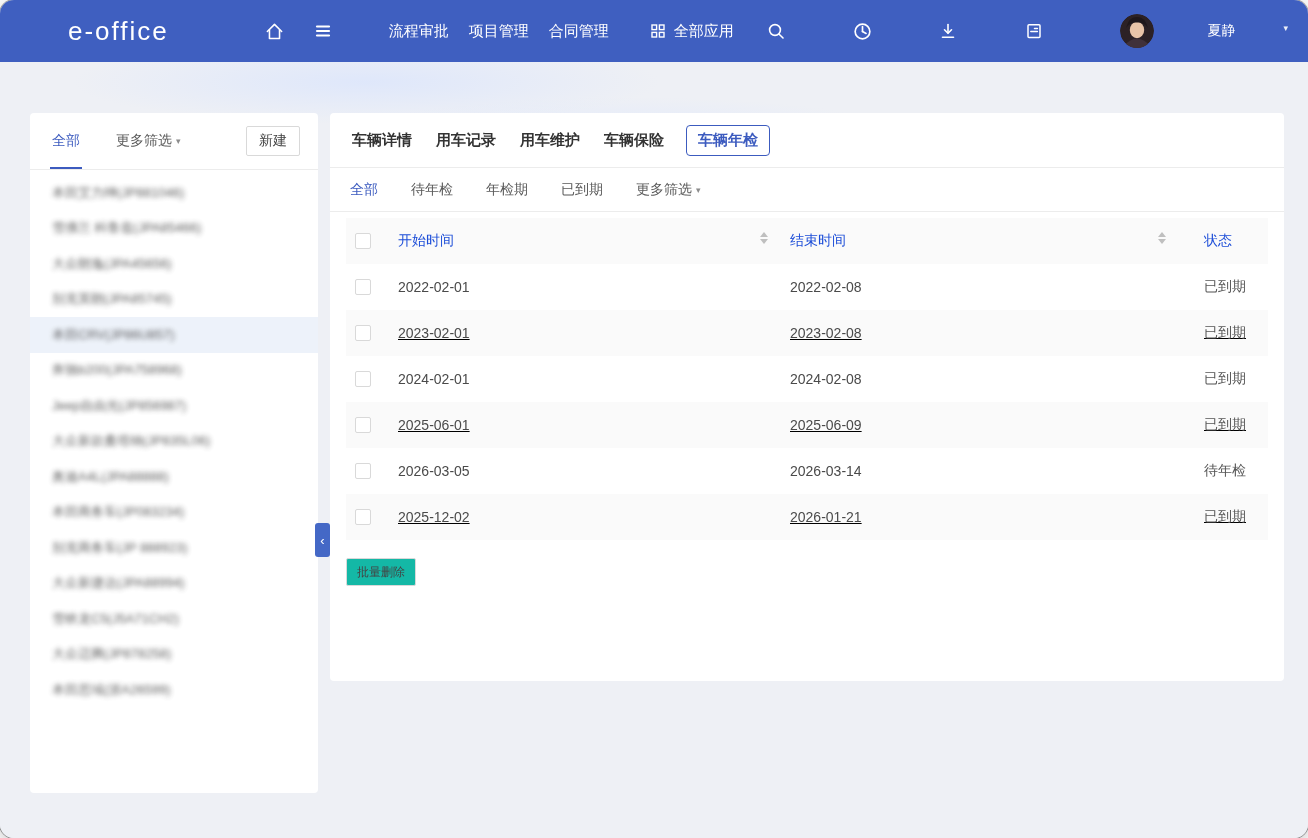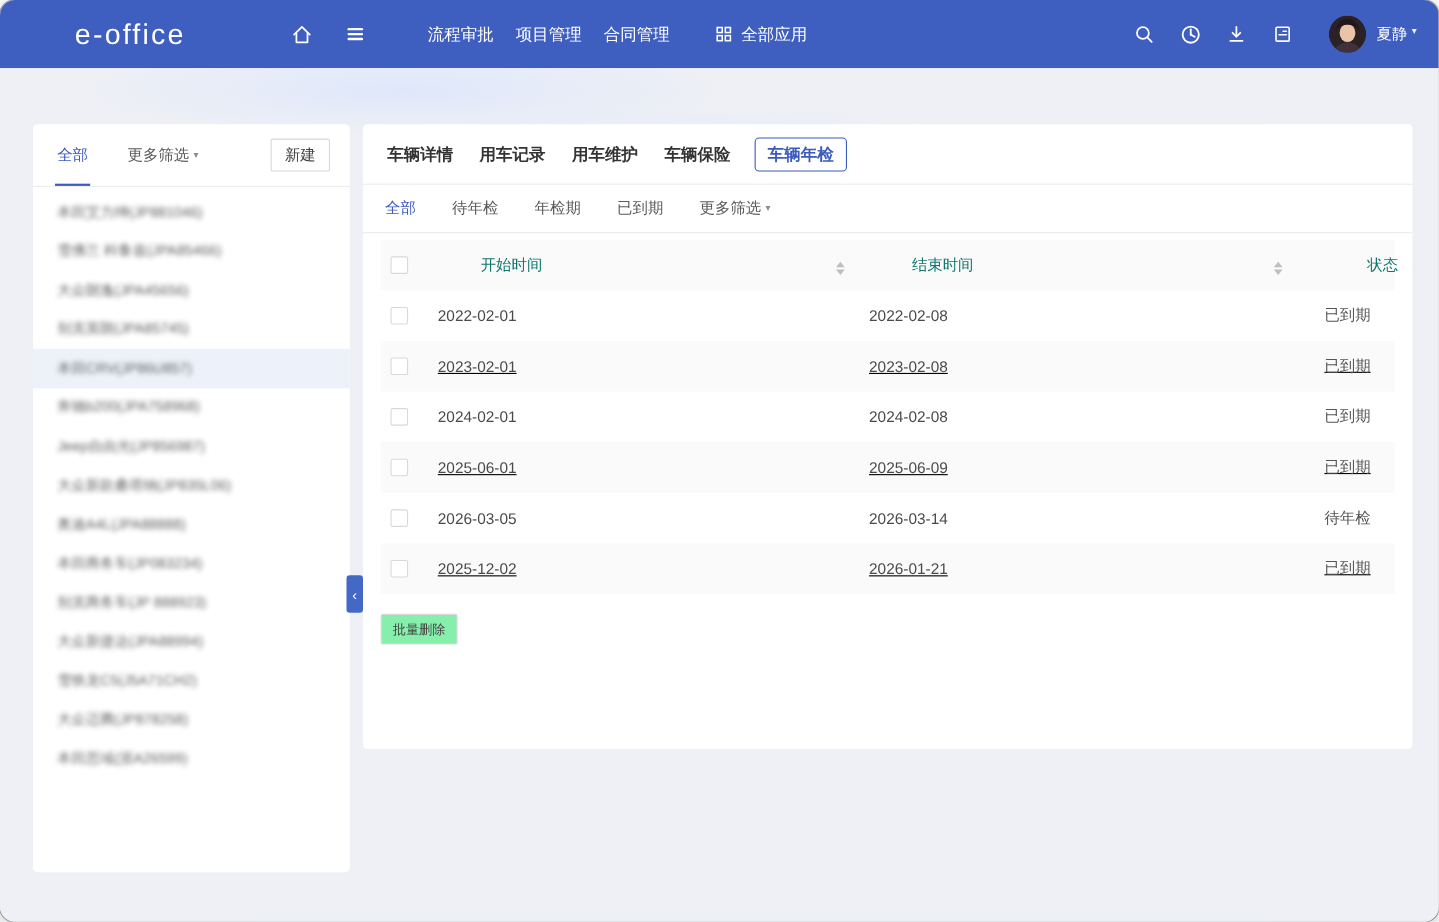--- a/index.html
+++ b/index.html
@@ -19,21 +19,21 @@
   }
   .logo { font-size:26px; font-weight:400; letter-spacing:2px; color:#ffffff; }
   .tb-icon { display:inline-flex; align-items:center; justify-content:center; width:28px; height:28px; cursor:pointer; }
   .tb-icon svg { display:block; }
   .icon-home { margin-left:92px; }
   .icon-menu { margin-left:20px; }
   .topnav { display:flex; align-items:center; margin-left:50px; }
   .nav-item { font-size:15px; color:#fff; margin-right:16px; padding:4px 2px; cursor:pointer; white-space:nowrap; }
   .allapps { display:flex; align-items:center; margin-left:22px; cursor:pointer; }
   .allapps .aa-label { font-size:15px; margin-left:7px; }
-  .tb-right { margin-left:auto; display:flex; align-items:center; }
+  .tb-right { margin-left:auto; display:flex; align-items:center;gap:44px; }
   .tb-right .tb-icon { margin-left:14px; }
   .avatar { width:34px; height:34px; border-radius:50%; overflow:hidden; margin-left:28px; flex:0 0 auto; cursor:pointer; }
   .uname { font-size:14px; margin-left:9px; cursor:pointer; }
   .u-caret { font-size:9px; margin-left:4px; opacity:.9; transform:translateY(-3px); display:inline-block; }
 
   
   .content {
     position:relative; height:776px; padding:51px 24px 0 30px; display:flex;
     background:
       radial-gradient(ellipse 420px 60px at 28% 20px, rgba(219,229,252,.8), rgba(219,229,252,0) 70%),
@@ -75,32 +75,32 @@
   .filter-item { font-size:14px; color:#595959; margin-right:33px; cursor:pointer; display:flex; align-items:center; white-space:nowrap; }
   .filter-item.active { color:var(--accent,#3c5bbf); }
   .filter-item .caret { font-size:9px; color:#8c8c8c; margin-left:4px; }
 
   .table { margin:6px 16px 0 16px; }
   .thead, .trow { display:grid; grid-template-columns:44px 392px 398px 1fr; align-items:center; height:46px; }
   .thead { background:var(--header-bg,#fafafa); }
   .trow.alt { background:var(--stripe-bg,#fafafa);text-decoration:underline; }
   .cb-cell { display:flex; align-items:center; padding-left:9px; }
   .checkbox { width:16px; height:16px; border:1px solid #d9d9d9; border-radius:2px; background:#fff; cursor:pointer; }
-  .th { display:flex; align-items:flex-end; font-size:14px; color:#0f766e; padding-left:8px; padding-right:14px;margin-left:39px; }
+  .th { display:flex; align-items:flex-start; font-size:14px; color:#1d4ed8; padding-left:8px; padding-right:14px; }
   .th .th-label { flex:0 0 auto; }
   .sorter { margin-left:auto; display:flex; flex-direction:column; align-items:center; cursor:pointer; }
   .sorter .s-up { width:0; height:0; border-left:4px solid transparent; border-right:4px solid transparent; border-bottom:5px solid #bfbfbf; }
   .sorter .s-down { width:0; height:0; border-left:4px solid transparent; border-right:4px solid transparent; border-top:5px solid #bfbfbf; margin-top:2px; }
   .th.col-status, .td.col-status { padding-left:24px; }
   .td { font-size:14px; color:#4a4a4a; padding-left:8px; white-space:nowrap; }
   .td.col-status { color:#555; }
 
   .btn-batch {
     margin:18px 0 0 16px; height:28px; padding:0 10px; font-size:12px; color:#434343;
-    background:#86efac; border:1px solid #d9d9d9; border-radius:2px; cursor:pointer; font-family:inherit;
+    background:#14b8a6; border:1px solid #d9d9d9; border-radius:2px; cursor:pointer; font-family:inherit;
   }
 </style>
 </head>
 <body>
 
 <div class="app">
 
   <header class="topbar">
     <div class="logo">e-office</div>
 

